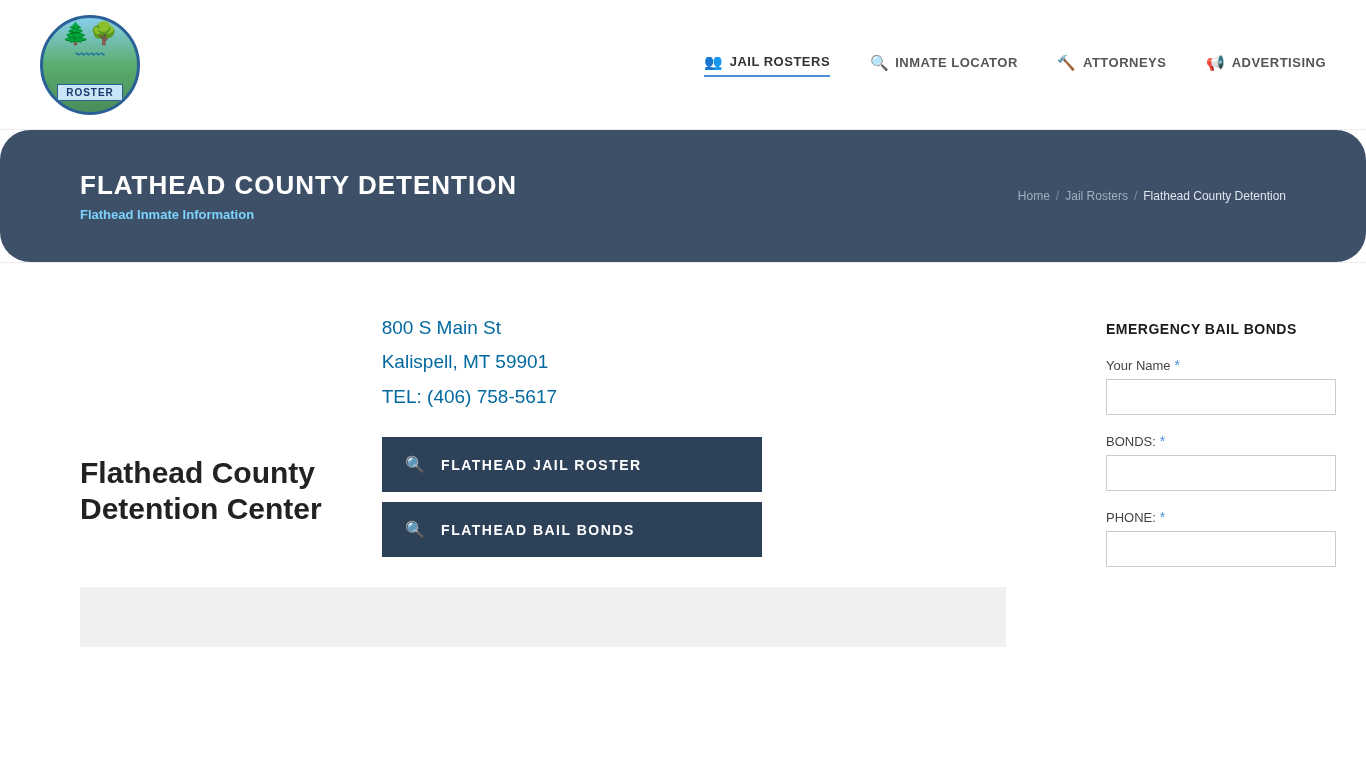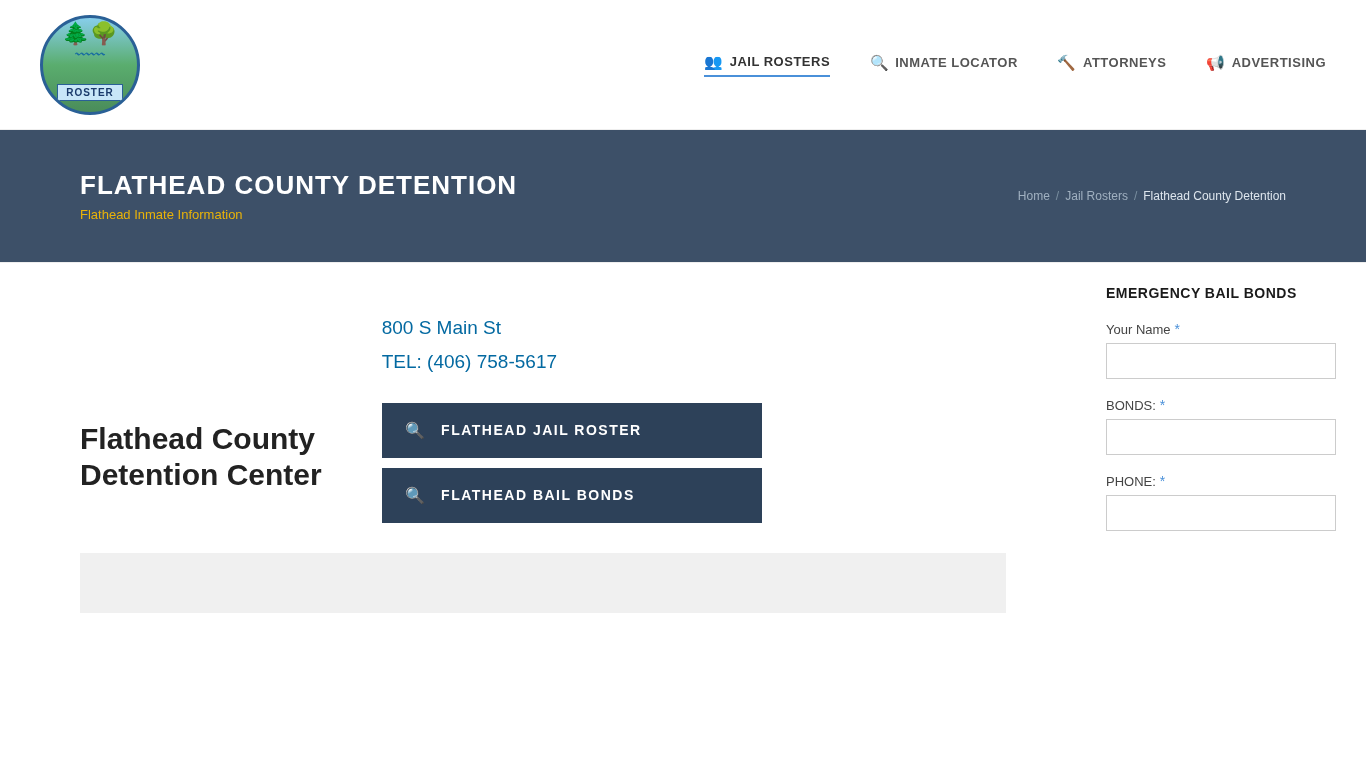--- a/index.html
+++ b/index.html
@@ -86,32 +86,33 @@
     }
 
     
     .hero-banner {
       background: #3d5068;
       padding: 40px 80px;
       display: flex;
       align-items: center;
       justify-content: space-between;
       min-height: 130px;
+      border-radius: 30px;
     }
     .hero-title-area h1 {
       font-size: 26px;
       font-weight: 900;
       color: #fff;
       letter-spacing: 1px;
       text-transform: uppercase;
     }
     .hero-title-area p {
       font-size: 13px;
-      font-weight: 400;
-      color: #eab308;
+      font-weight: 700;
+      color: #7dd3fc;
       margin-top: 6px;
     }
     .breadcrumb {
       display: flex;
       align-items: center;
       gap: 6px;
       font-size: 12px;
       color: #a0b0c0;
     }
     .breadcrumb span { cursor: pointer; }
@@ -164,21 +165,21 @@
     .info-left {
       max-width: 400px;
     }
     .info-right {
       flex: 1;
     }
 
     
     .sidebar {
       width: 300px;
-      padding: 22px 30px 50px 40px;
+      padding: 58px 30px 50px 40px;
       flex-shrink: 0;
     }
     .sidebar h3 {
       font-size: 14px;
       font-weight: 900;
       color: #1a1a1a;
       letter-spacing: 0.5px;
       margin-bottom: 20px;
       text-transform: uppercase;
     }
@@ -291,20 +292,21 @@
         <div class="info-left">
           <h2 class="detention-center-title">
             <span>Flathead County</span><br>
             <span>Detention Center</span>
           </h2>
         </div>
 
         <div class="info-right">
           <div class="address-block">
             <p>800 S Main St</p>
+            <p>Kalispell, MT 59901</p>
             <p>
               <span>TEL:</span>
               <span>(406) 758-5617</span>
             </p>
           </div>
 
           <div class="action-buttons">
             <button class="action-btn">
               <span class="btn-search-icon">🔍</span>
               <span>FLATHEAD JAIL ROSTER</span>

